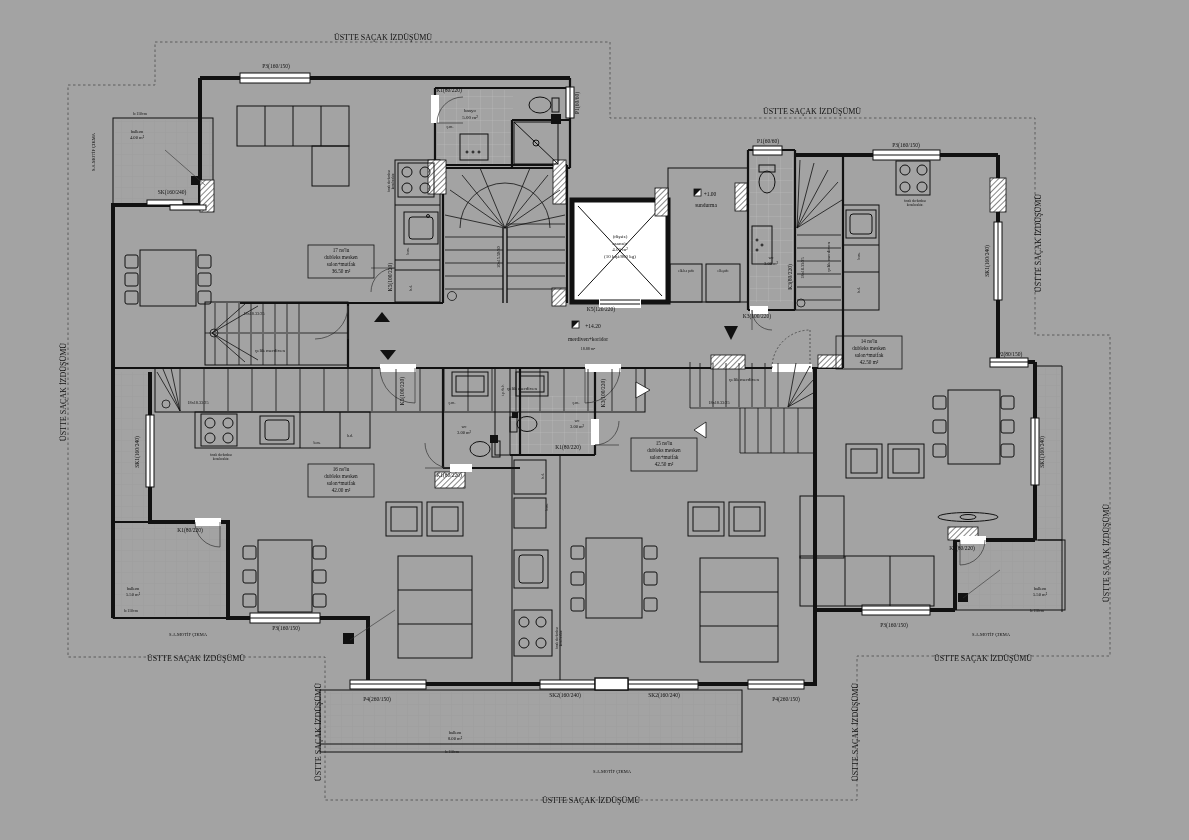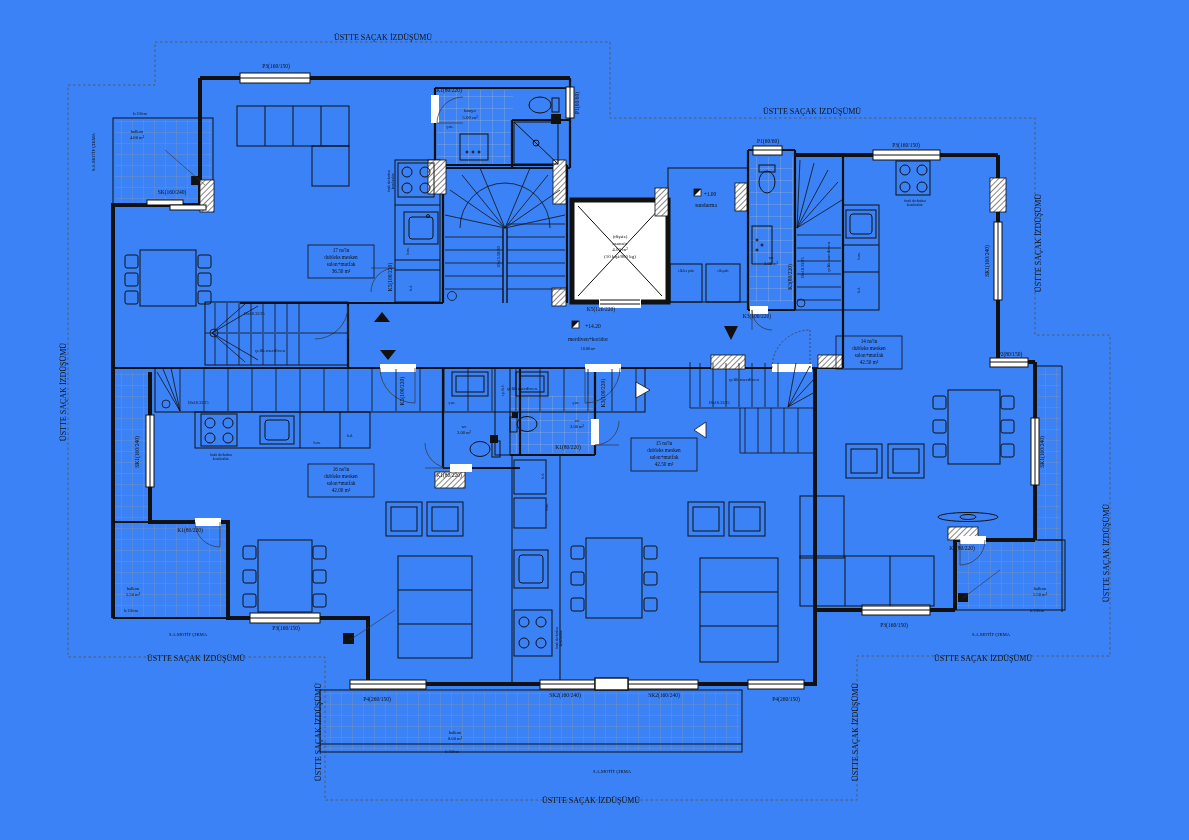--- a/index.html
+++ b/index.html
@@ -1,16 +1,16 @@
 <!DOCTYPE html>
 <html><head>
 <meta charset="utf-8">
 <style>
   html,body{margin:0;padding:0;background:#fff;}
-  .canvas{position:relative;width:1189px;height:840px;background:#3b82f6;overflow:hidden;}
+  .canvas{position:relative;width:1189px;height:840px;background:#a3a3a3;overflow:hidden;}
   svg{position:absolute;left:0;top:0;}
   svg text{font-family:"Liberation Serif",serif;fill:#111;text-anchor:middle;}
 </style>
 </head>
 <body>
 
 <div class="canvas">
 <svg id="plan" width="1189" height="840" viewBox="0 0 1189 840">
   <defs>
     <pattern id="tile" width="11" height="11" patternUnits="userSpaceOnUse">

